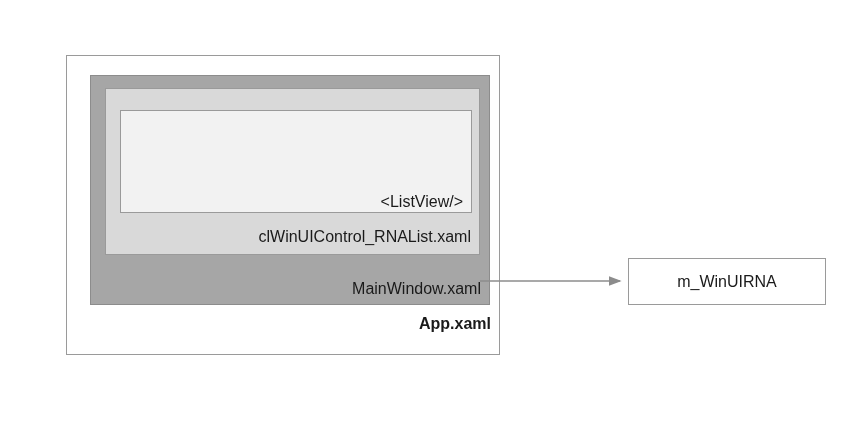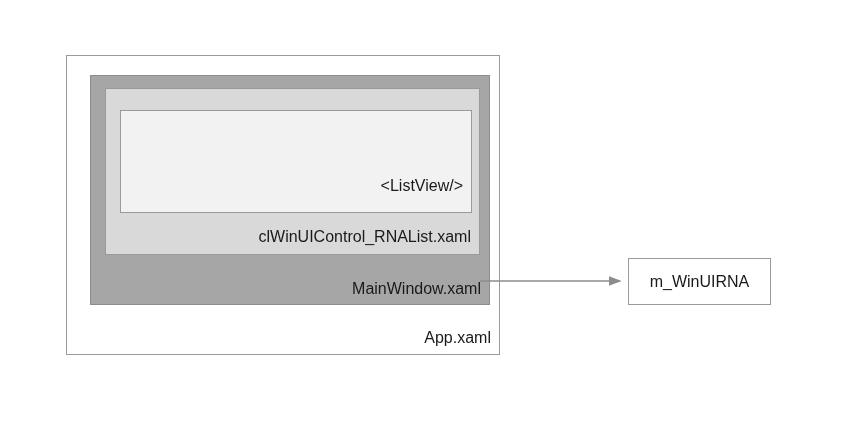--- a/index.html
+++ b/index.html
@@ -58,46 +58,47 @@
     top: 110px;
     width: 352px;
     height: 103px;
     background: #f2f2f2;
     border: 1px solid #9a9a9a;
   }
   
   #box-winuirna {
     left: 628px;
     top: 258px;
-    width: 143px;
+    width: 198px;
     height: 47px;
     background: #ffffff;
     border: 1px solid #9a9a9a;
   }
   .label {
     position: absolute;
     color: #1a1a1a;
     font-size: 16px;
     line-height: 20px;
     white-space: nowrap;
   }
   .label-right {
     right: 8px;
   }
   #label-listview {
-    bottom: 16px;
+    bottom: 0;
   }
   #label-rnalist {
     bottom: 7px;
   }
   #label-mainwindow {
     bottom: 5px;
   }
   #label-app {
-    bottom: 6px;
+    bottom: 20px;
+    font-weight: bold;
   }
   #label-winuirna {
     left: 0;
     right: 0;
     top: 13px;
     text-align: center;
   }
   #connector {
     position: absolute;
     left: 0;

